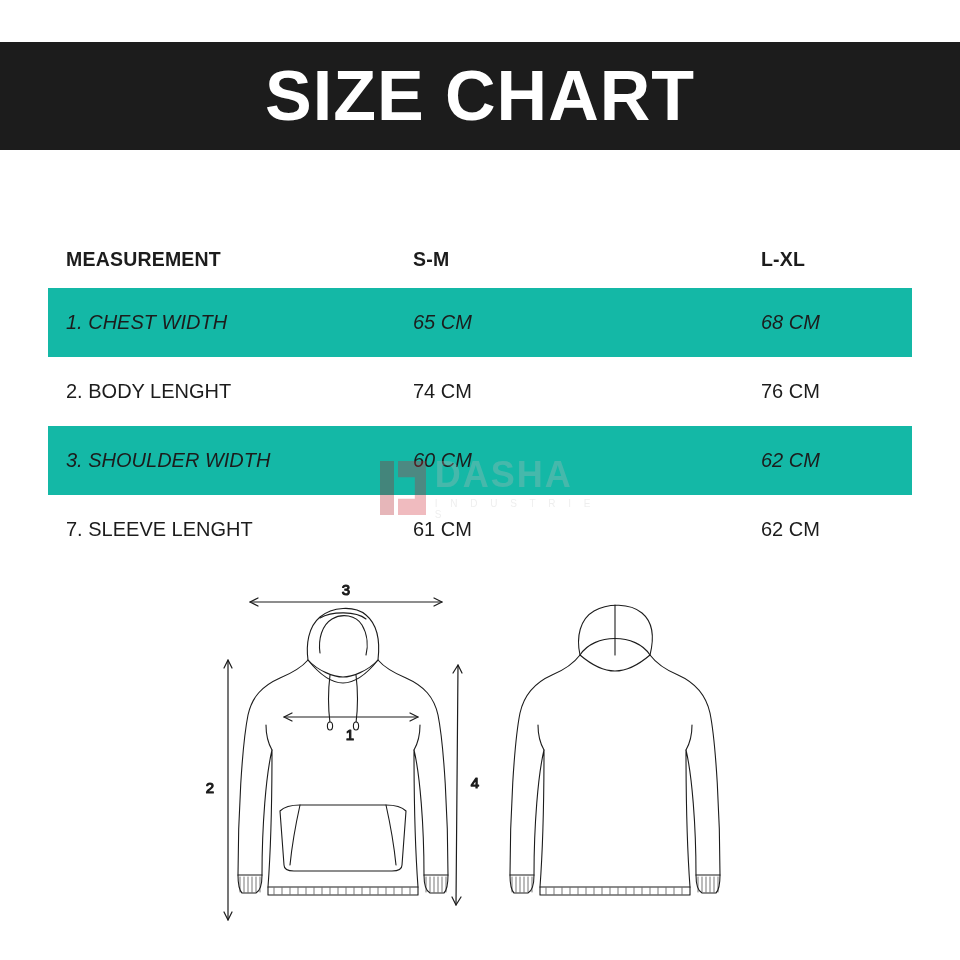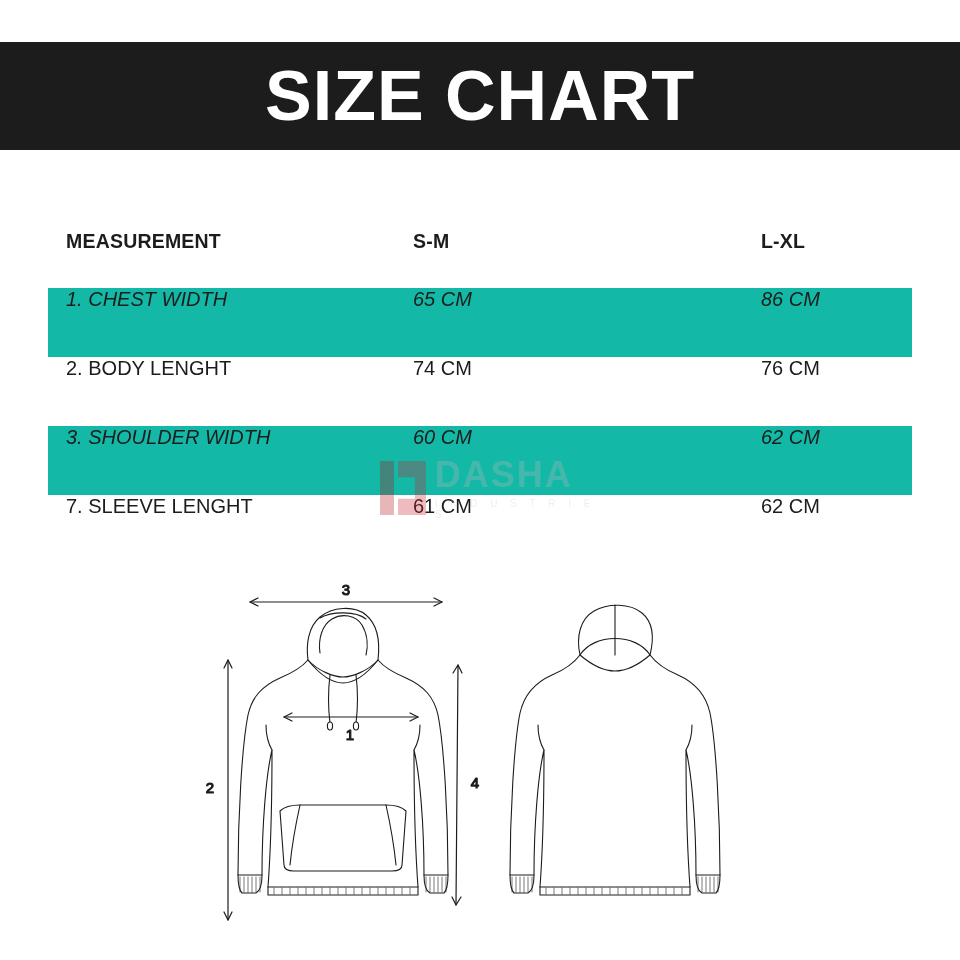--- a/index.html
+++ b/index.html
@@ -35,20 +35,21 @@
   }
 
   
   .table {
     position: absolute;
     left: 48px; top: 230px;
     width: 864px;
   }
   .row {
     display: flex;
+    align-items: center;
     height: 69px;
   }
   .row.head { height: 58px; }
   .row.shaded { background: #14b8a6; font-style: italic; }
   .cell {
     font-size: 20px;
     color: #1c1c1c;
     white-space: nowrap;
   }
   .c-measure { width: 365px; padding-left: 18px; }
@@ -122,21 +123,21 @@
 
     <div class="row head">
       <div class="cell c-measure">MEASUREMENT</div>
       <div class="cell c-sm">S-M</div>
       <div class="cell c-lxl">L-XL</div>
     </div>
 
     <div class="row shaded">
       <div class="cell c-measure">1. CHEST WIDTH</div>
       <div class="cell c-sm">65 CM</div>
-      <div class="cell c-lxl">86 CM</div>
+      <div class="cell c-lxl">68 CM</div>
     </div>
 
     <div class="row">
       <div class="cell c-measure">2. BODY LENGHT</div>
       <div class="cell c-sm">74 CM</div>
       <div class="cell c-lxl">76 CM</div>
     </div>
 
     <div class="row shaded">
       <div class="cell c-measure">3. SHOULDER WIDTH</div>

